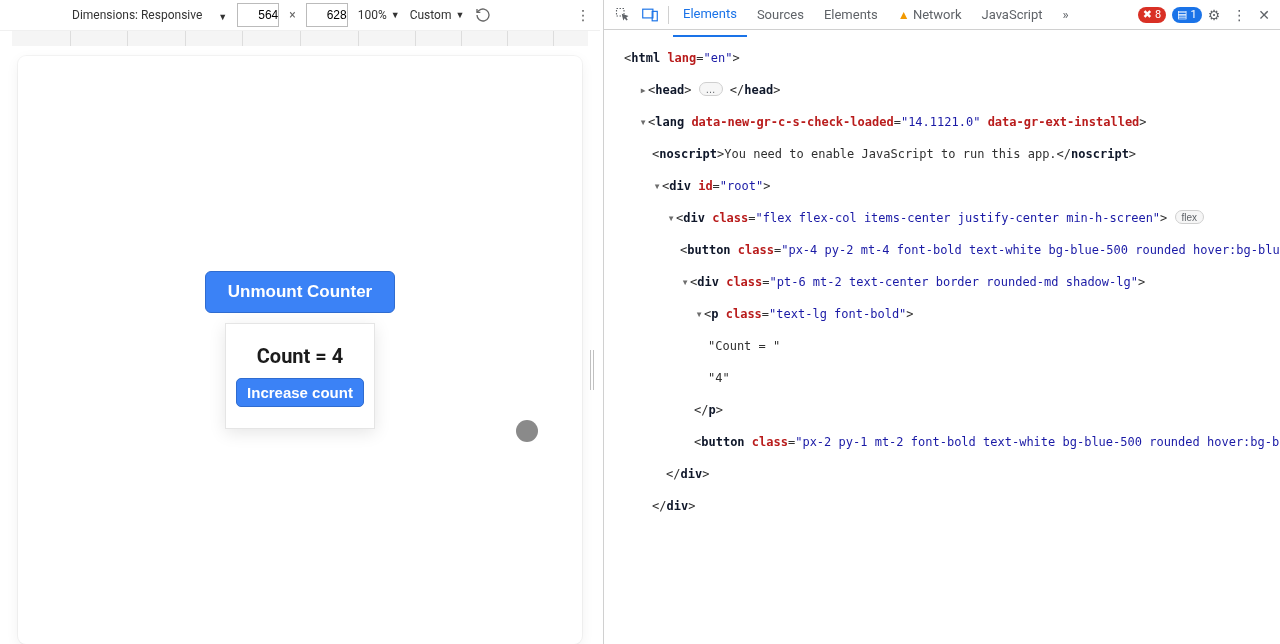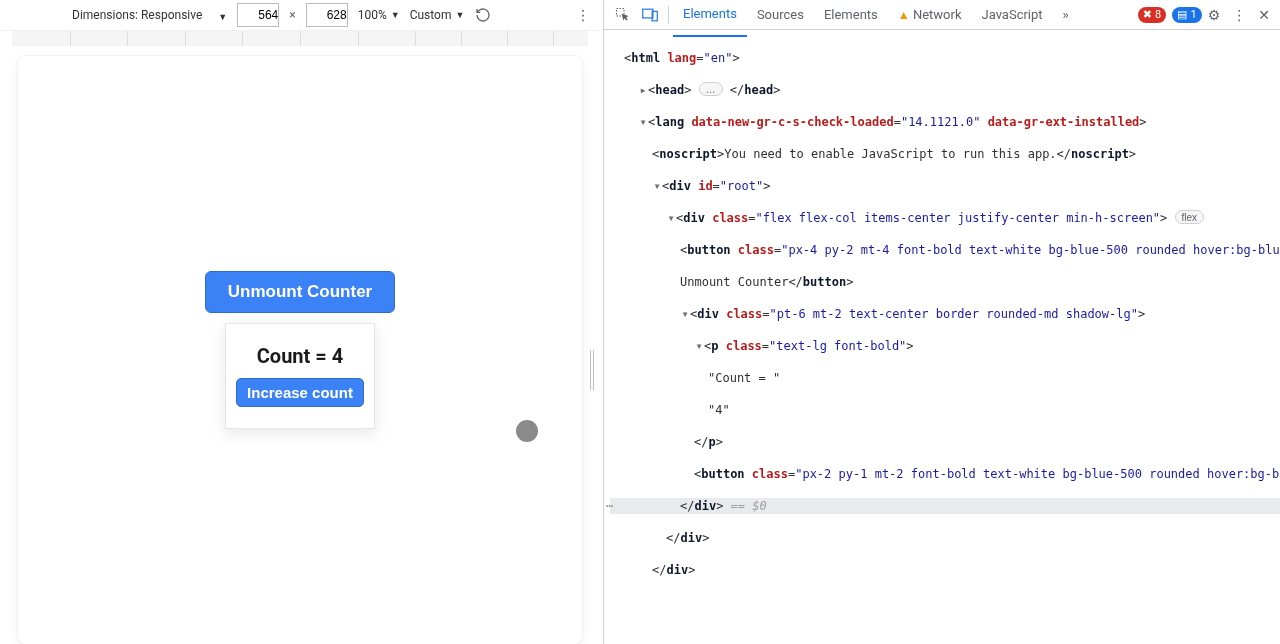--- a/index.html
+++ b/index.html
@@ -281,28 +281,26 @@
   </div>
 
   <div class="dom-tree">
 <span class="ln i1"><span class="txt">&lt;</span><span class="tag">html</span> <span class="attr">lang</span><span class="txt">=</span><span class="val">"en"</span><span class="txt">&gt;</span></span>
 <span class="ln i2"><span class="tglyph">▸</span><span class="txt">&lt;</span><span class="tag">head</span><span class="txt">&gt;</span> <span class="pill">…</span> <span class="txt">&lt;/</span><span class="tag">head</span><span class="txt">&gt;</span></span>
 <span class="ln i2"><span class="tglyph">▾</span><span class="txt">&lt;</span><span class="tag">lang</span> <span class="attr">data-new-gr-c-s-check-loaded</span><span class="txt">=</span><span class="val">"14.1121.0"</span> <span class="attr">data-gr-ext-installed</span><span class="txt">&gt;</span></span>
 <span class="ln i3"><span class="txt">&lt;</span><span class="tag">noscript</span><span class="txt">&gt;</span><span class="txt">You need to enable JavaScript to run this app.</span><span class="txt">&lt;/</span><span class="tag">noscript</span><span class="txt">&gt;</span></span>
 <span class="ln i3"><span class="tglyph">▾</span><span class="txt">&lt;</span><span class="tag">div</span> <span class="attr">id</span><span class="txt">=</span><span class="val">"root"</span><span class="txt">&gt;</span></span>
 <span class="ln i4"><span class="tglyph">▾</span><span class="txt">&lt;</span><span class="tag">div</span> <span class="attr">class</span><span class="txt">=</span><span class="val">"flex flex-col items-center justify-center min-h-screen"</span><span class="txt">&gt;</span> <span class="pill">flex</span></span>
 <span class="ln i5"><span class="txt">&lt;</span><span class="tag">button</span> <span class="attr">class</span><span class="txt">=</span><span class="val">"px-4 py-2 mt-4 font-bold text-white bg-blue-500 rounded hover:bg-blue-700"</span></span>
-<span class="ln i5"><span class="txt">Unmount Counter</span><span class="txt">&lt;/</span><span class="tag">button</span><span class="txt">&gt;</span></span>
 <span class="ln i5"><span class="tglyph">▾</span><span class="txt">&lt;</span><span class="tag">div</span> <span class="attr">class</span><span class="txt">=</span><span class="val">"pt-6 mt-2 text-center border rounded-md shadow-lg"</span><span class="txt">&gt;</span></span>
 <span class="ln i6"><span class="tglyph">▾</span><span class="txt">&lt;</span><span class="tag">p</span> <span class="attr">class</span><span class="txt">=</span><span class="val">"text-lg font-bold"</span><span class="txt">&gt;</span></span>
 <span class="ln i7"><span class="txt">"Count = "</span></span>
 <span class="ln i7"><span class="txt">"4"</span></span>
 <span class="ln i6"><span class="txt">&lt;/</span><span class="tag">p</span><span class="txt">&gt;</span></span>
 <span class="ln i6"><span class="txt">&lt;</span><span class="tag">button</span> <span class="attr">class</span><span class="txt">=</span><span class="val">"px-2 py-1 mt-2 font-bold text-white bg-blue-500 rounded hover:bg-blue-700"</span></span>
-<span class="ln i5 hl"><span class="txt">&lt;/</span><span class="tag">div</span><span class="txt">&gt;</span><span class="grey"> == $0</span></span>
 <span class="ln i4"><span class="txt">&lt;/</span><span class="tag">div</span><span class="txt">&gt;</span></span>
 <span class="ln i3"><span class="txt">&lt;/</span><span class="tag">div</span><span class="txt">&gt;</span></span>
 
 
 
 
 
 
   </div>
 </div>

